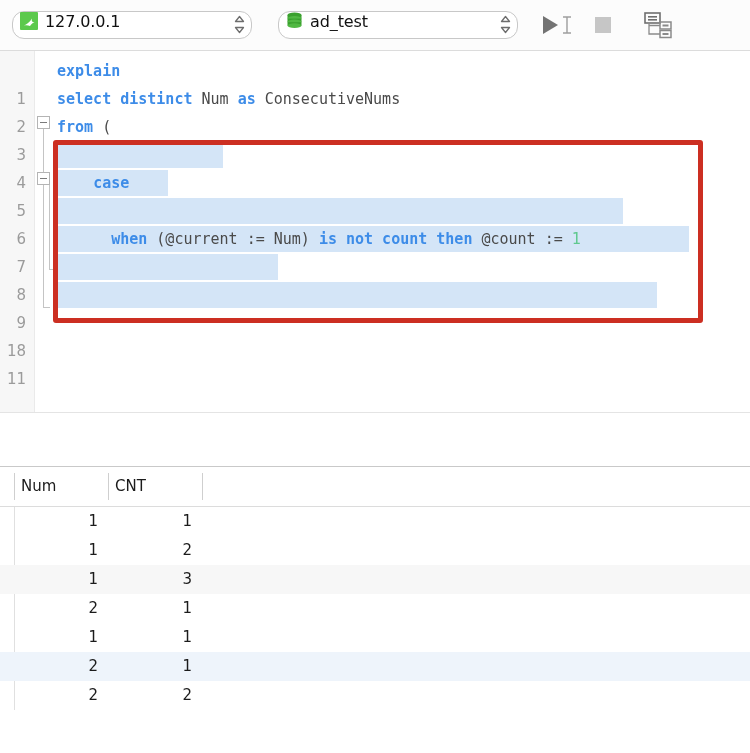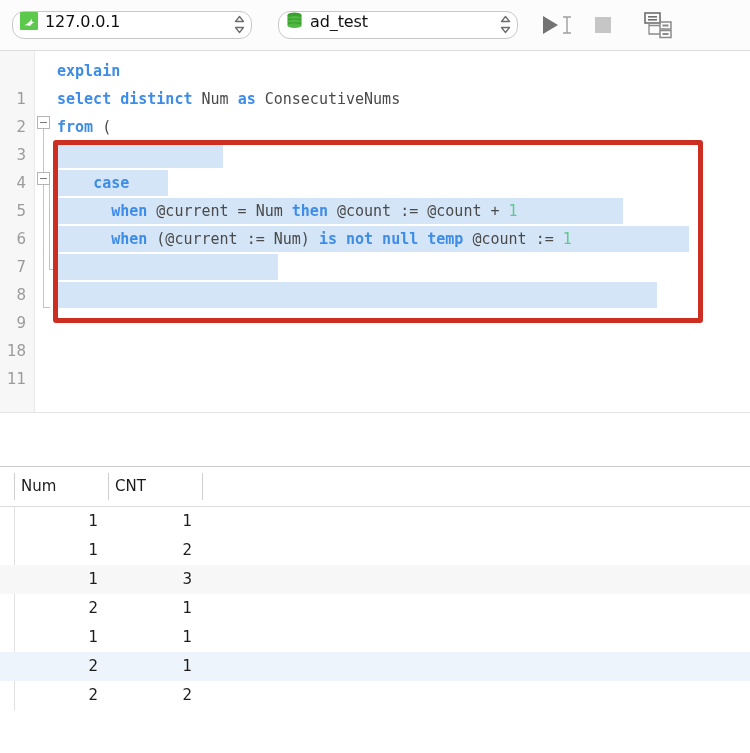--- a/index.html
+++ b/index.html
@@ -372,27 +372,26 @@
 
     <div class="cline">
       <span class="lnum">5</span>
       <span class="sel" style="left:57px; width:111px;"></span>
       <span class="ctext">    <span class="kw">case</span></span>
     </div>
 
     <div class="cline">
       <span class="lnum">6</span>
       <span class="sel" style="left:57px; width:566px;"></span>
-      <span class="ctext">      <span class="kw">when</span> <span class="pl">@current = Num</span> <span class="kw">then</span> <span class="pl">@count := @count +</span> <span class="num">1</span></span>
     </div>
 
     <div class="cline">
       <span class="lnum">7</span>
       <span class="sel" style="left:57px; width:632px;"></span>
-      <span class="ctext">      <span class="kw">when</span> <span class="pl">(@current := Num)</span> <span class="kw">is not null temp</span> <span class="pl">@count :=</span> <span class="num">1</span></span>
+      <span class="ctext">      <span class="kw">when</span> <span class="pl">(@current := Num)</span> <span class="kw">is not count then</span> <span class="pl">@count :=</span> <span class="num">1</span></span>
     </div>
 
     <div class="cline">
       <span class="lnum">8</span>
       <span class="sel" style="left:57px; width:221px;"></span>
     </div>
 
     <div class="cline">
       <span class="lnum">9</span>
       <span class="sel" style="left:57px; width:600px;"></span>

